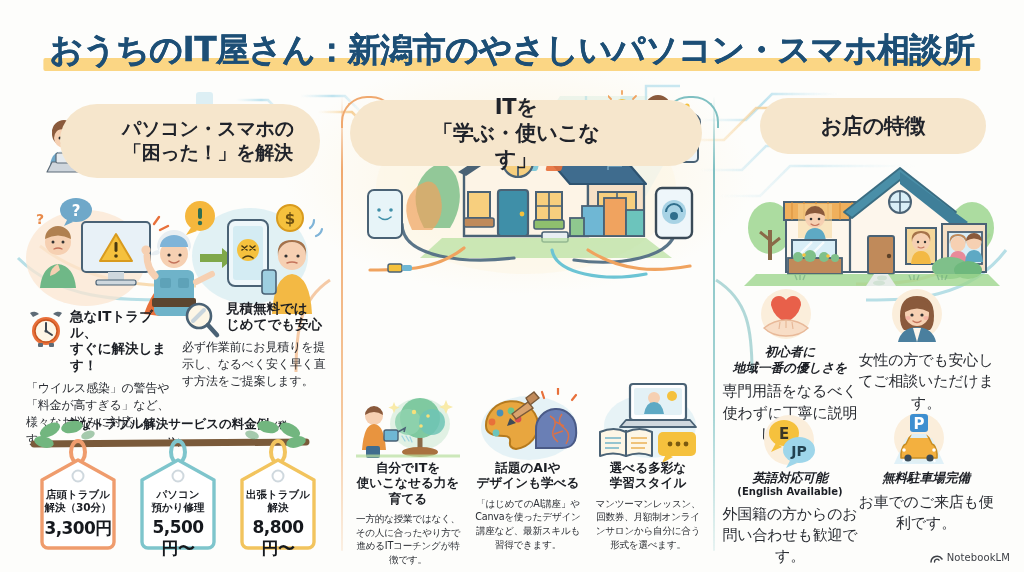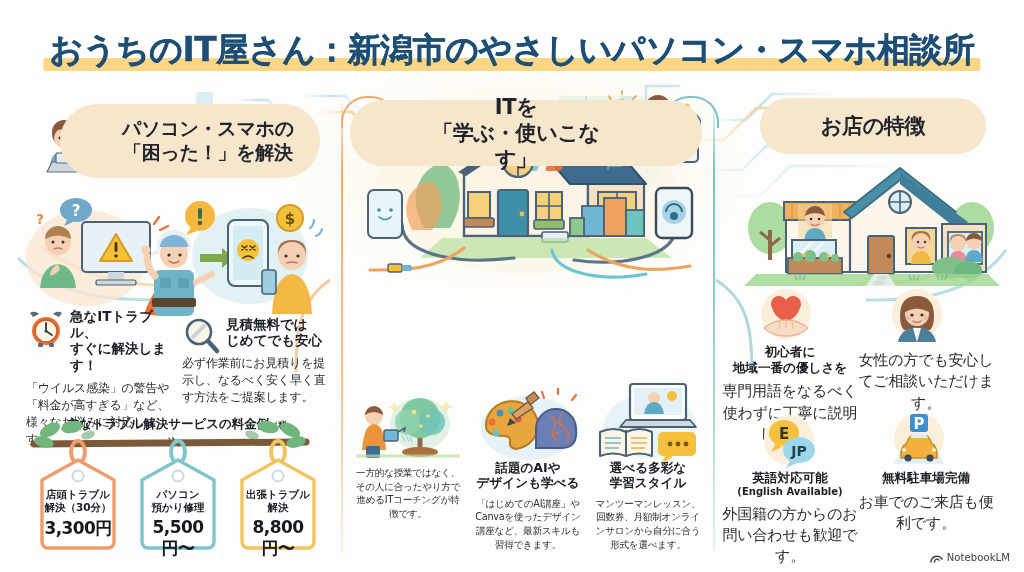--- a/index.html
+++ b/index.html
@@ -74,21 +74,21 @@
   .tag-l1{font-size:10.5px;font-weight:bold;color:#1b1e24;line-height:1.22;}
   .tag-price{font-size:17px;font-weight:bold;color:#15181d;margin-top:3px;letter-spacing:-0.6px;}
 
   
   .mf{position:absolute;width:112px;text-align:center;}
   .mf-h{font-size:12.6px;font-weight:bold;color:#1b1e24;line-height:1.22;}
   .mf-b{margin-top:6px;font-size:9.6px;color:#2a2d33;line-height:1.42;letter-spacing:-0.25px;}
 
   
   .rf{position:absolute;width:140px;text-align:center;}
-  .rf-h{font-size:12.6px;font-weight:bold;color:#1b1e24;line-height:1.24;}
+  .rf-h{font-size:12.6px;font-weight:bold;color:#1b1e24;line-height:1.24;font-style:italic;}
   .rf-sub{font-size:10px;font-weight:bold;color:#1b1e24;line-height:1.2;}
   .rf-b{margin-top:6px;font-size:15px;color:#2a2d33;line-height:1.42;letter-spacing:-0.2px;}
 
   .watermark{position:absolute;right:14px;bottom:9px;display:flex;align-items:center;gap:4px;z-index:8;}
   .wm-txt{font-size:10px;color:#3c3f45;letter-spacing:0.1px;}
 </style>
 </head>
 <body>
 
 <div id="page">
@@ -266,21 +266,21 @@
         <rect x="12" y="35" width="5" height="4" rx="1" fill="#5e6b76"></rect>
         <rect x="23" y="35" width="5" height="4" rx="1" fill="#5e6b76"></rect>
       </svg>
       <div class="lf-h">
         <div>急なITトラブル、</div>
         <div>すぐに解決します！</div>
       </div>
       <div class="lf-b">「ウイルス感染」の警告や「料金が高すぎる」など、様々なお悩みに対応します。</div>
     </div>
 
-    <div class="lf" style="left:182px;top:228px;">
+    <div class="lf" style="left:182px;top:212px;">
       <svg class="lf-icon" viewBox="0 0 40 40">
         <circle cx="17" cy="16" r="12" fill="#fdf6e6" stroke="#4a6275" stroke-width="2.6"></circle>
         <path d="M11 21 l11 -11" stroke="#c8d4dc" stroke-width="4" stroke-linecap="round"></path>
         <path d="M26 25 l9 10" stroke="#4a6275" stroke-width="4.5" stroke-linecap="round"></path>
       </svg>
       <div class="lf-h">
         <div>見積無料では</div>
         <div>じめてでも安心</div>
       </div>
       <div class="lf-b">必ず作業前にお見積りを提示し、なるべく安く早く直す方法をご提案します。</div>
@@ -549,20 +549,24 @@
       <rect x="66" y="52" width="38" height="24" rx="5" fill="#f5c13d"></rect>
       <path d="M74 74 l-4 9 l11 -6Z" fill="#f5c13d"></path>
       <g fill="#7a5a10">
           <circle cx="78" cy="64" r="2.4"></circle>
           <circle cx="86" cy="64" r="2.4"></circle>
           <circle cx="94" cy="64" r="2.4"></circle>
         </g>
     </svg>
 
     <div class="mf" style="left:8px;top:372px;">
+      <div class="mf-h">
+        <div>自分でITを</div>
+        <div>使いこなせる力を育てる</div>
+      </div>
       <div class="mf-b">一方的な授業ではなく、その人に合ったやり方で進めるITコーチングが特徴です。</div>
     </div>
     <div class="mf" style="left:128px;top:372px;">
       <div class="mf-h">
         <div>話題のAIや</div>
         <div>デザインも学べる</div>
       </div>
       <div class="mf-b">「はじめてのAI講座」やCanvaを使ったデザイン講座など、最新スキルも習得できます。</div>
     </div>
     <div class="mf" style="left:248px;top:372px;">

